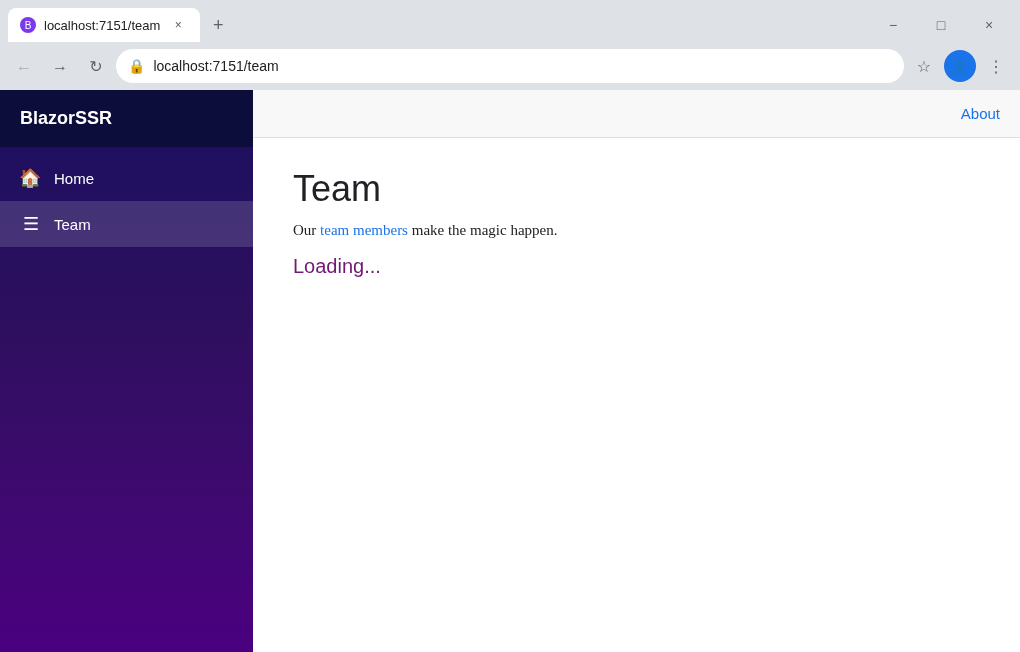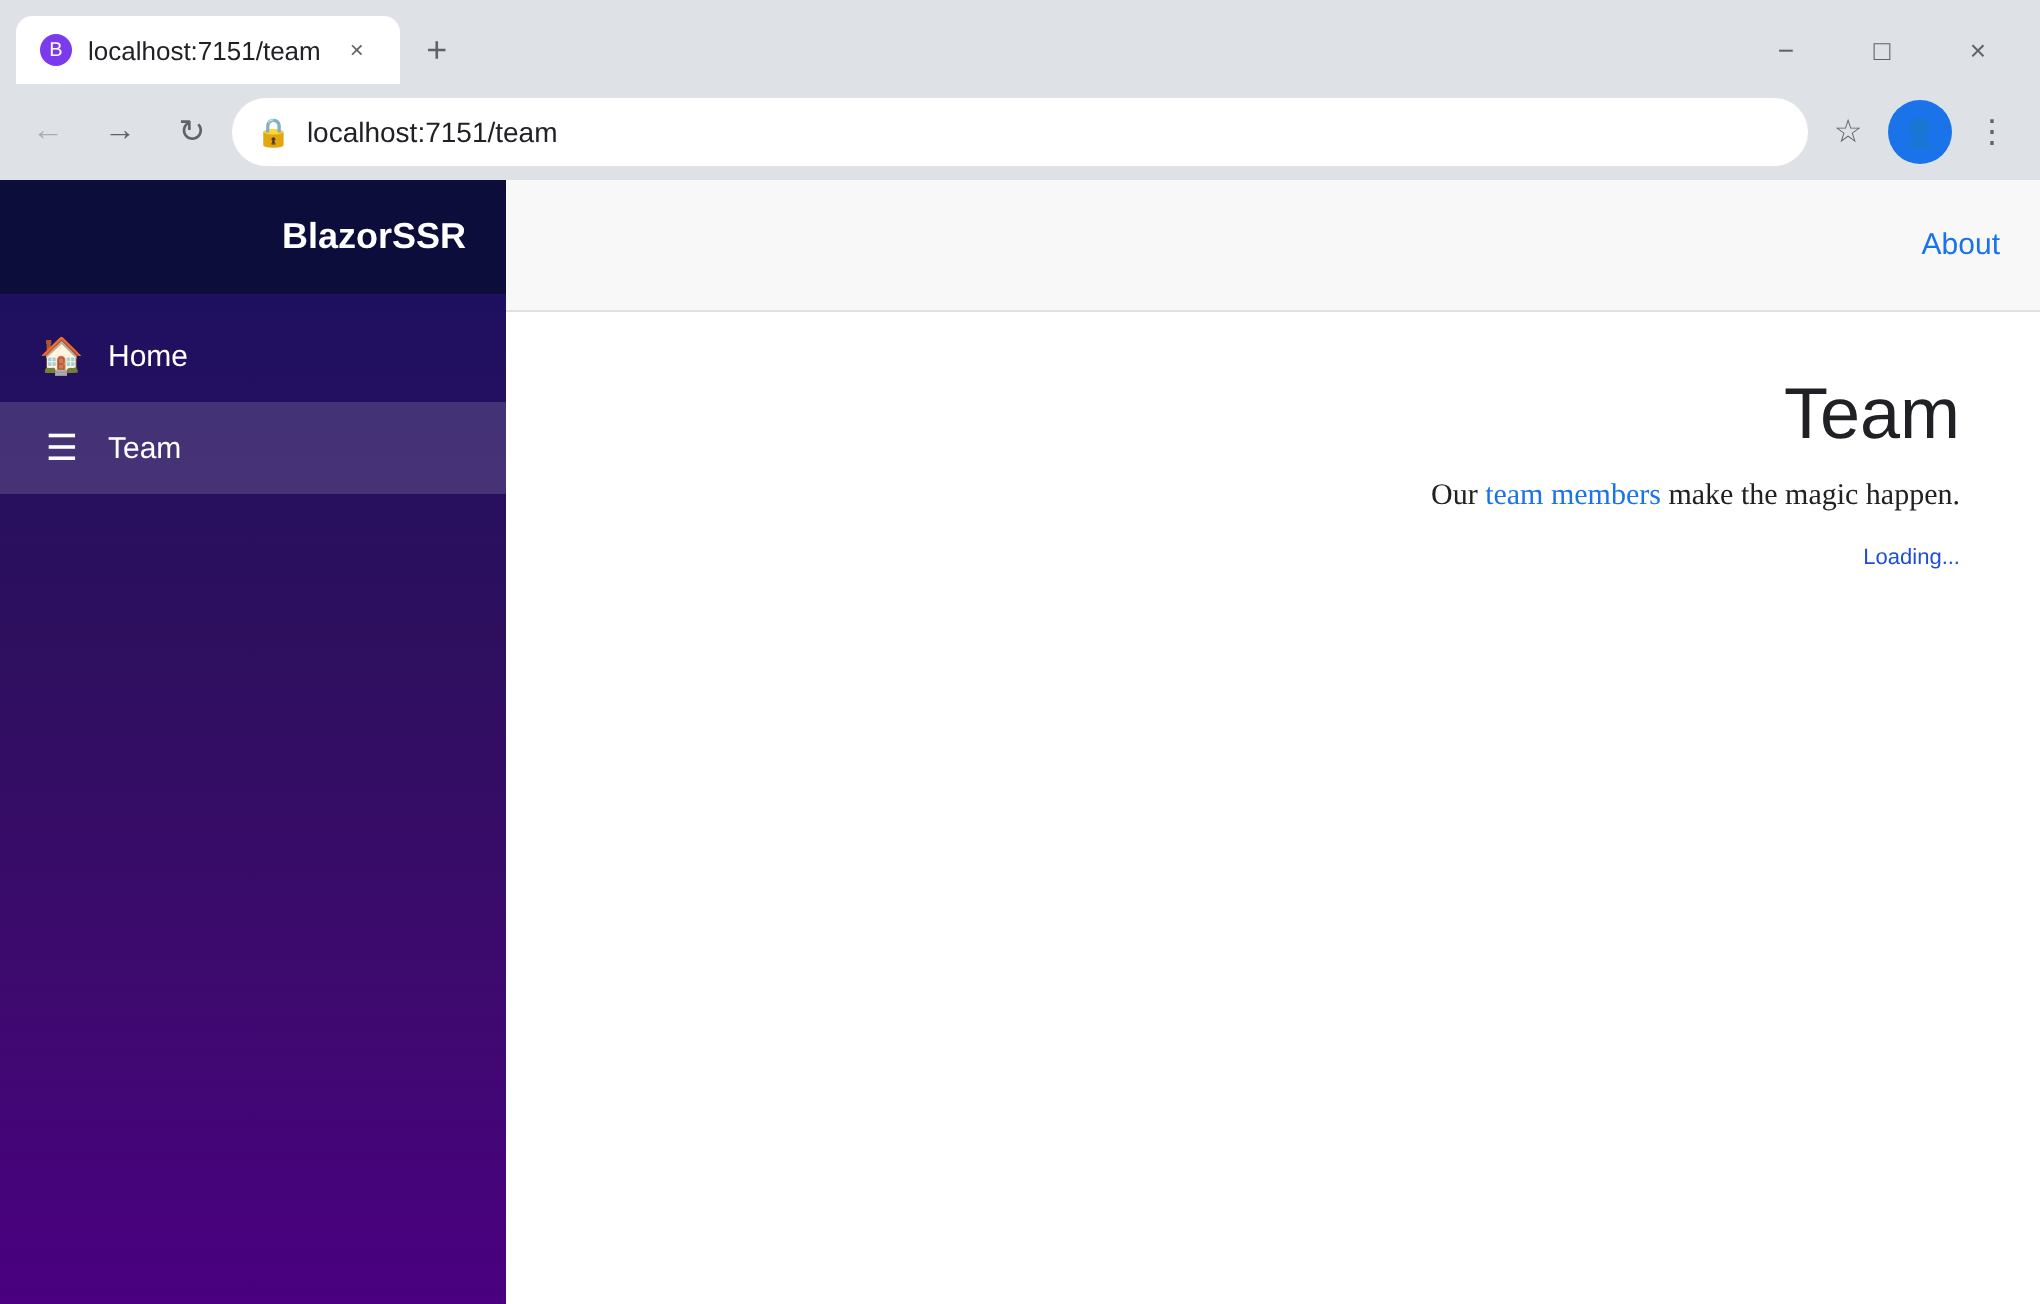--- a/index.html
+++ b/index.html
@@ -137,21 +137,20 @@
       background: #1a73e8;
       color: white;
       font-size: 14px;
     }
 
     
     .app-container {
       display: flex;
       width: 1020px;
       height: 562px; 
-      text-align: right;
     }
 
     
     .sidebar {
       width: 253px;
       flex-shrink: 0;
       background: linear-gradient(to bottom, #1a1060 0%, #2d0f5e 40%, #3d0a6e 70%, #4a0080 100%);
       display: flex;
       flex-direction: column;
     }
@@ -192,21 +191,21 @@
       background: #f5f5f5;
     }
     
     .top-nav {
       background: #f8f8f8;
       border-bottom: 1px solid #e0e0e0;
       display: flex;
       align-items: center;
       justify-content: flex-end;
       padding: 16px 20px;
-      height: 66px;
+      height: 48px;
     }
     .about-link {
       color: #1a73e8;
       text-decoration: none;
       font-size: 15px;
       cursor: pointer;
     }
 
     
     .page-content {
@@ -225,22 +224,22 @@
       font-size: 15px;
       color: #202124;
       margin-bottom: 16px;
       font-family: Liberation Serif, serif;
     }
     .team-link {
       color: #1a73e8;
       text-decoration: none;
     }
     .loading-text {
-      color: #1d4ed8;
-      font-size: 11px;
+      color: #701a75;
+      font-size: 20px;
     }
   </style>
 </head>
 <body>
 
 <div class="browser-chrome">
 
   <div class="tab-bar">
     <div class="tab-item">
       <div class="tab-favicon">

